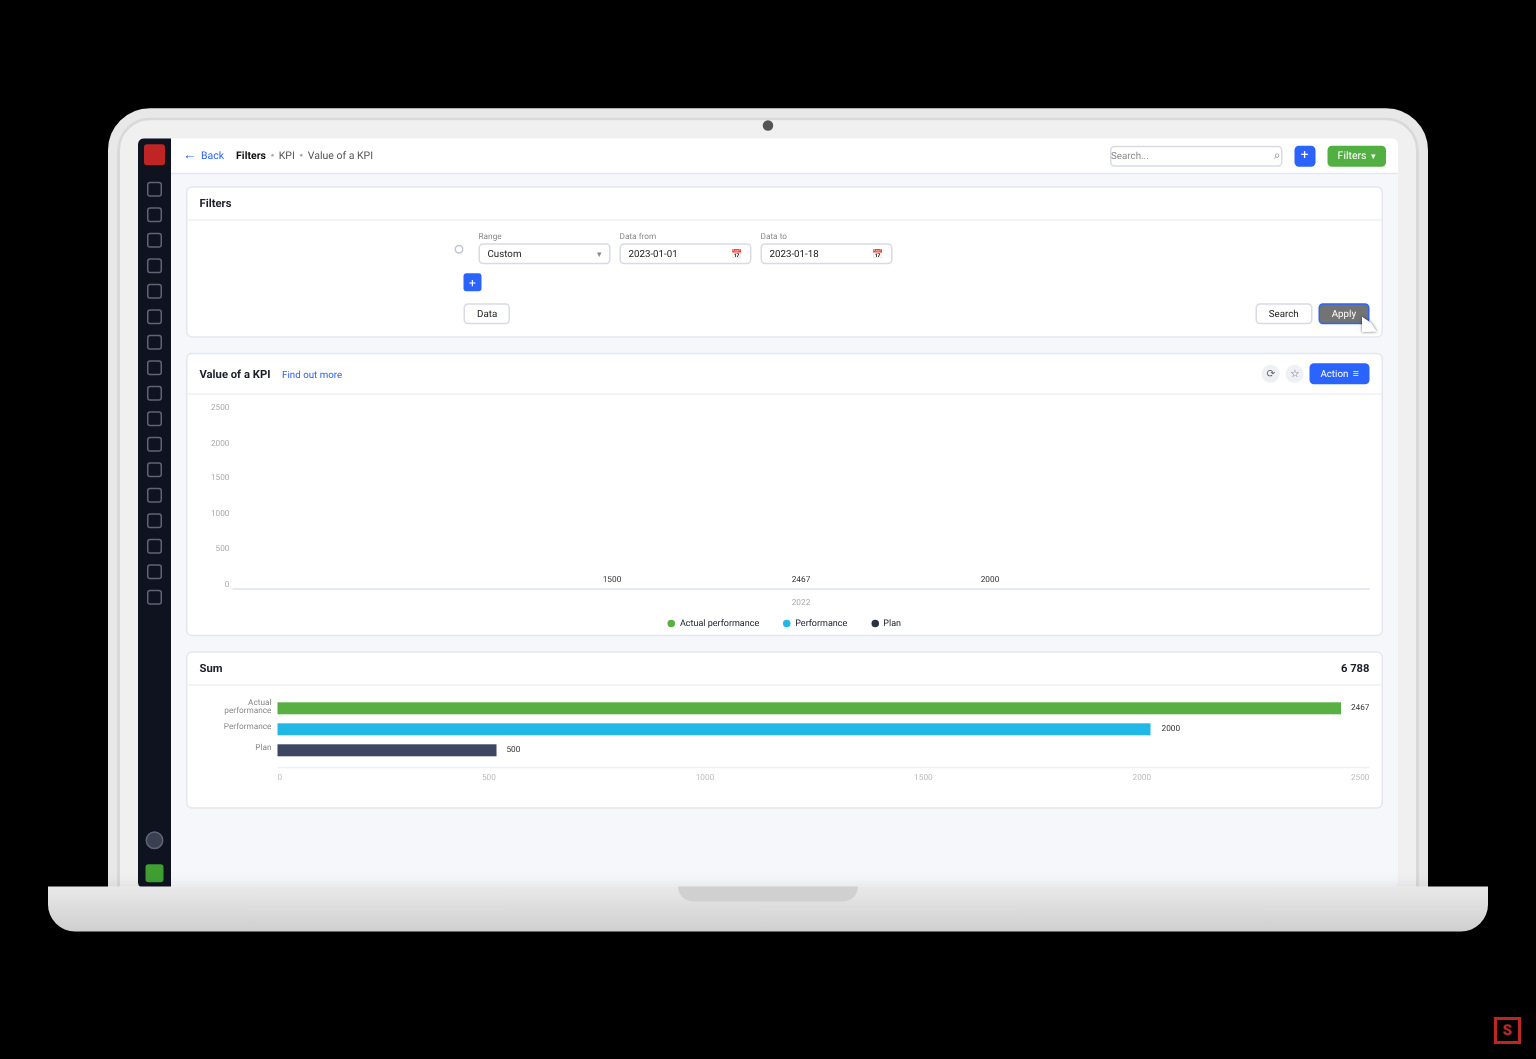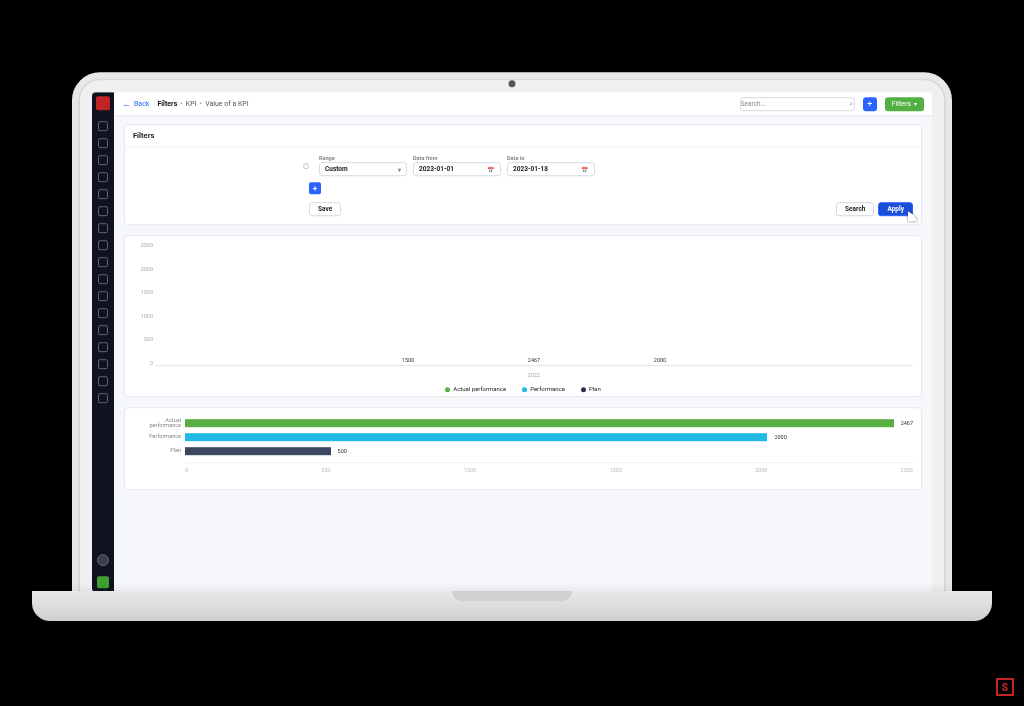--- a/index.html
+++ b/index.html
@@ -55,38 +55,38 @@
 .sqbtn { width:14px; height:14px; background:#2b63ff; color:#fff; border-radius:3px; display:flex; align-items:center; justify-content:center; font-size:9px;}
 .filters-btn {
   height:14px; padding:0 7px; background:#52b043; color:#fff; border-radius:3px; display:flex; align-items:center; gap:3px; font-size:7px;
 }
 .filters-btn::after{content:"▾"; font-size:6px;}
 
 .content { flex:1; overflow:auto; padding:8px 10px; display:flex; flex-direction:column; gap:10px;}
 
 .panel { background:#fff; border:1px solid #e5e7ef; border-radius:4px; }
 .panel .phead { padding:6px 8px; font-size:7.5px; font-weight:700; border-bottom:1px solid #eef0f6;}
-.panel .pbody { padding:8px;font-weight:bold; }
+.panel .pbody { padding:8px; }
 
 
 .frow { display:flex; align-items:center; gap:6px; margin-bottom:6px;}
 .frow .anchor { width:6px; height:6px; border-radius:50%; border:1px solid #c0c5d6; margin-right:4px;}
 .field { display:flex; flex-direction:column; gap:1px; }
 .flabel { font-size:5.5px; color:#888;}
 .inp {
   height:14px; border:1px solid #d8dbe6; border-radius:3px; font-size:6.5px;
   display:flex; align-items:center; justify-content:space-between; padding:0 5px; color:#222; background:#fff;
 }
 .inp .caret, .inp .cal { font-size:6px; color:#888;}
 .selw{width:88px}.dtw{width:88px}
 .addline { display:flex; align-items:center; gap:6px; margin:4px 0 8px 0;}
 .addbtn { width:12px; height:12px; background:#2b63ff; color:#fff; border-radius:2px; display:flex;align-items:center;justify-content:center;font-size:8px;}
 .saverow { display:flex; align-items:center; gap:6px;}
 .btn { height:14px; padding:0 8px; border-radius:3px; font-size:6.5px; display:inline-flex; align-items:center; border:1px solid #d8dbe6; background:#fff; color:#222;}
-.btn.primary { background:#1d4ed8; color:#fff; border-color:#2b63ff; position:relative;}
+.btn.primary { background:#737373; color:#fff; border-color:#2b63ff; position:relative;}
 .btn.primary::after { content:""; position:absolute; right:-6px; bottom:-6px;
   border-left:6px solid #fff; border-right:4px solid transparent; border-top:4px solid transparent; border-bottom:6px solid #fff;
   width:0;height:0; filter:drop-shadow(0 0 1px rgba(0,0,0,.6)); transform:rotate(0deg);
 }
 .filtergrid{ margin-left:170px; width:360px;}
 .actionrow{ margin-left:170px; display:flex; justify-content:space-between; align-items:center;}
 
 
 .chart-head{ display:flex; align-items:center; justify-content:space-between; padding:6px 8px; border-bottom:1px solid #eef0f6;}
 .chart-head .ttl{font-weight:700; font-size:7.5px;}
@@ -200,31 +200,44 @@
                 </div>
               </div>
               <div class="addline">
                 <span class="anchor"></span>
                 <span class="addbtn">+</span>
               </div>
             </div>
             <div class="actionrow">
               <div class="saverow">
                 <span class="anchor"></span>
-                <span class="btn">Save</span>
+                <span class="btn">Data</span>
               </div>
               <div style="display:flex;gap:4px;">
                 <span class="btn">Search</span>
                 <span class="btn primary">Apply</span>
               </div>
             </div>
           </div>
         </div>
 
         <div class="panel">
+          <div class="chart-head">
+            <span>
+              <span class="ttl">Value of a KPI</span>
+              <a class="link">Find out more</a>
+            </span>
+            <span class="headicons">
+              <span class="icn">⟳</span>
+              <span class="icn">☆</span>
+              <span class="actionbtn">
+                  <span>Action</span>
+                </span>
+            </span>
+          </div>
           <div class="chart">
             <div class="yaxis" id="yaxis">
                 <span>2500</span>
                 <span>2000</span>
                 <span>1500</span>
                 <span>1000</span>
                 <span>500</span>
                 <span>0</span>
               </div>
             <div class="plot">
@@ -247,20 +260,24 @@
             </div>
             <div class="legend" id="legend">
                 <span><span class="dotL" style="background:#58b043"></span>Actual performance</span>
                 <span><span class="dotL" style="background:#22b8e6"></span>Performance</span>
                 <span><span class="dotL" style="background:#2b3148"></span>Plan</span>
               </div>
           </div>
         </div>
 
         <div class="panel">
+          <div class="sumhead">
+            <span>Sum</span>
+            <span>6 788</span>
+          </div>
           <div class="hbars" id="hbars">
               <div class="hrow">
                 <span class="hl">Actual
 performance</span>
                 <div class="hbar" style="width:98.68%;background:#58b043"></div>
                 <span class="hval">2467</span>
               </div>
               <div class="hrow">
                 <span class="hl">Performance</span>
                 <div class="hbar" style="width:80%;background:#22b8e6"></div>

